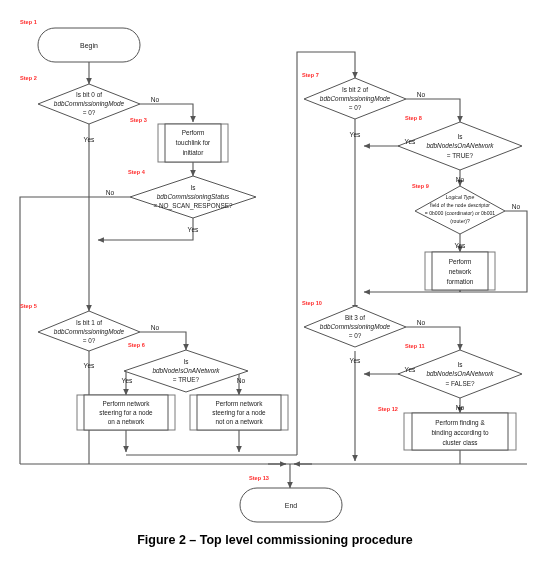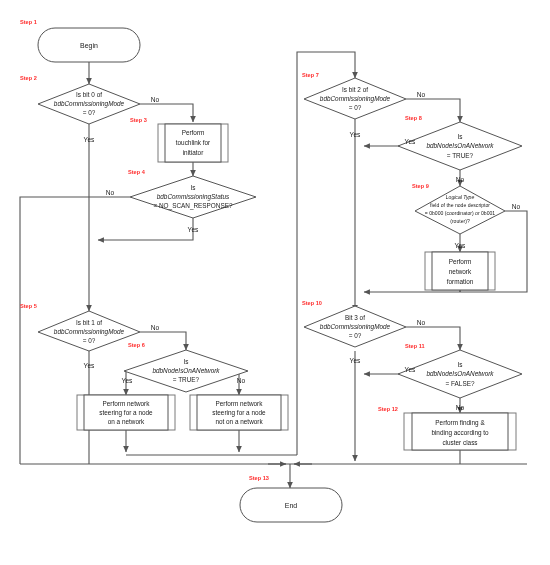--- a/index.html
+++ b/index.html
@@ -234,14 +234,15 @@
   <text class="steplbl" x="378" y="411">Step 12</text>
 
   <g>
     <rect class="shape" x="240" y="488" width="102" height="34" rx="17" ry="17"></rect>
     <text class="term" x="291" y="508">End</text>
   </g>
   <text class="steplbl" x="249" y="480">Step 13</text>
 
 </svg>
 
+<div id="caption">Figure 2 – Top level commissioning procedure</div>
 
 </div>
 
 </body></html>

